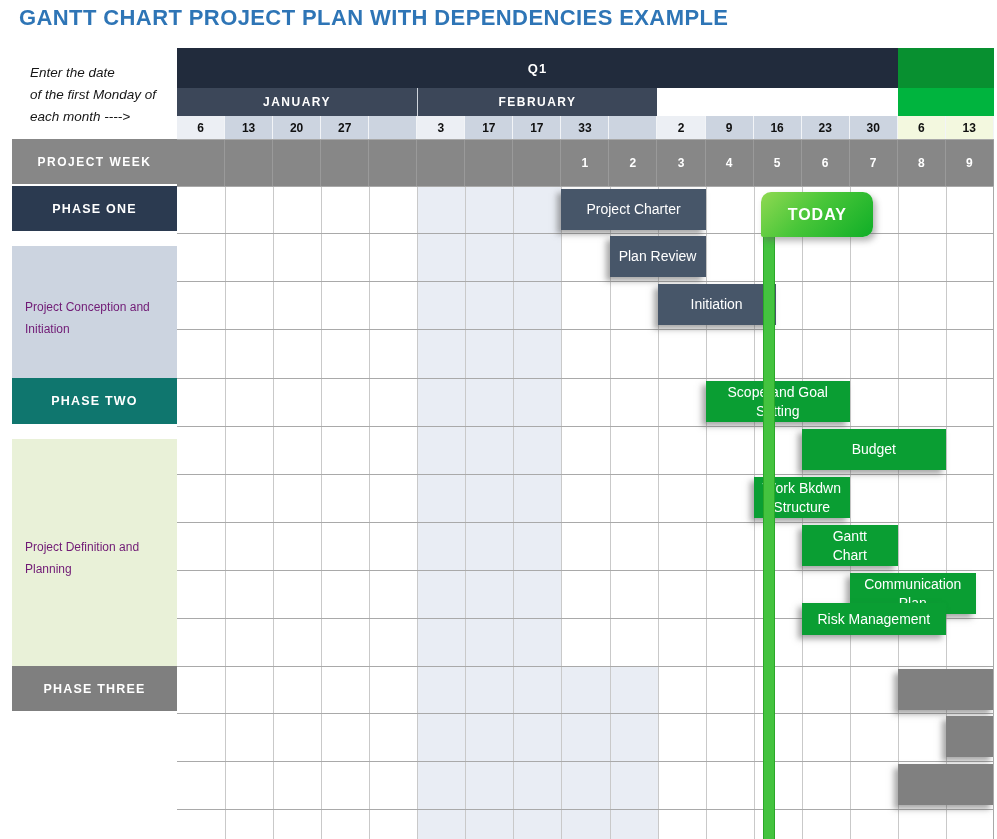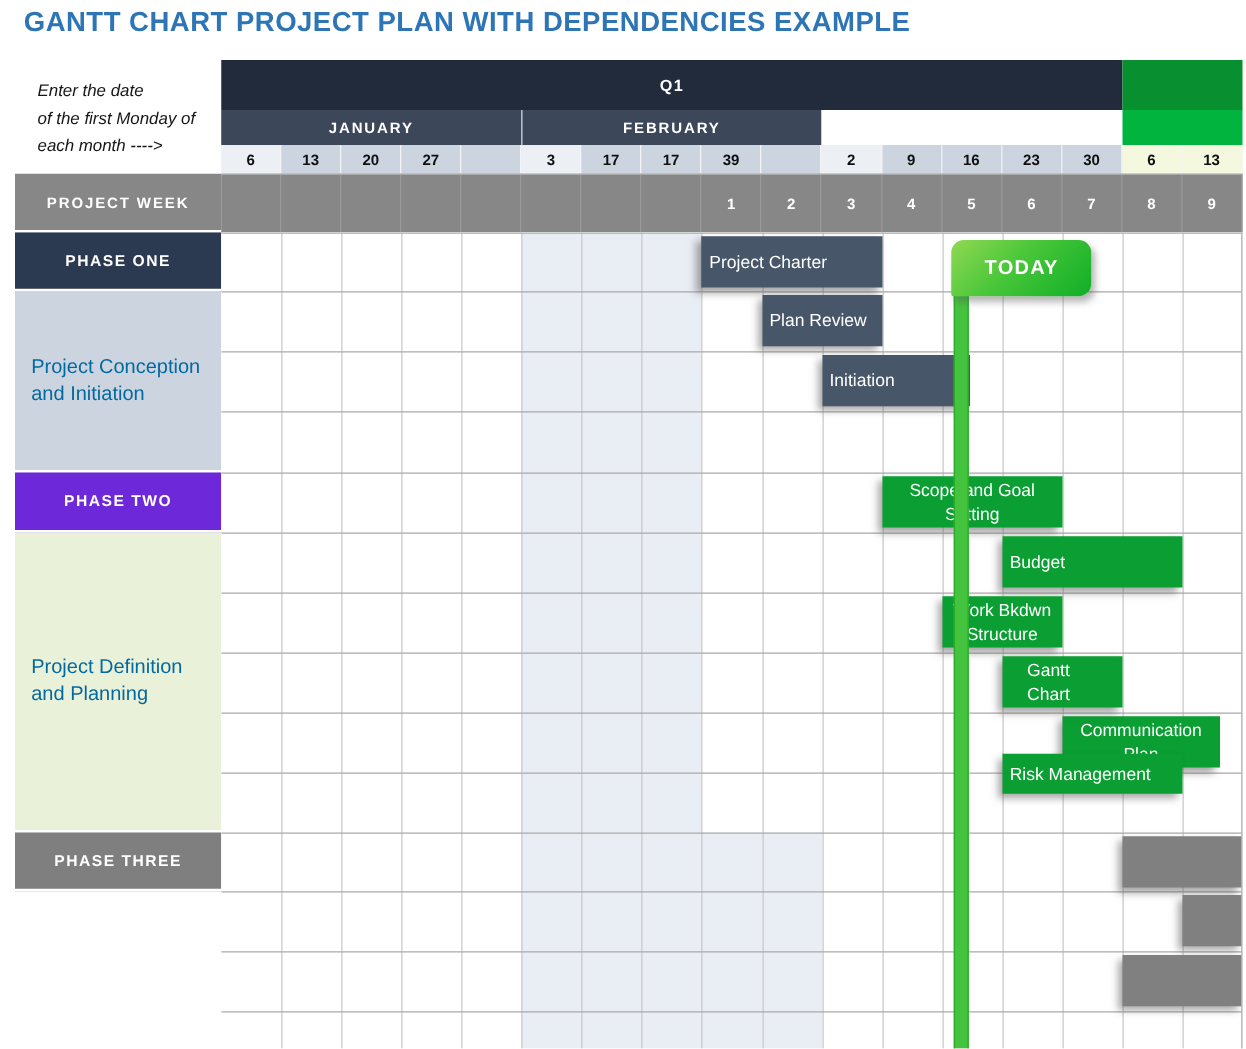--- a/index.html
+++ b/index.html
@@ -30,35 +30,35 @@
               align-items:center;justify-content:center;box-sizing:border-box;border-bottom:2px solid #fff;}
   .week-row{position:absolute;left:177px;top:139px;width:817px;height:47px;display:flex;
             background:#878787;border-top:1px solid #a9a9a9;box-sizing:border-box;}
   .week-cell{box-sizing:border-box;display:flex;align-items:center;justify-content:center;
              color:#fff;font-size:12px;font-weight:bold;border-right:1px solid #9a9a9a;}
   
   .lbl{position:absolute;left:12px;width:165px;box-sizing:border-box;display:flex;
        align-items:center;justify-content:center;color:#fff;font-size:12.5px;font-weight:bold;
        letter-spacing:1.2px;border-bottom:2px solid #fff;}
   .side{position:absolute;left:12px;width:165px;box-sizing:border-box;display:flex;flex-direction:column;
-        justify-content:center;padding:0 8px 0 13px;font-size:16px;color:#0369a1;line-height:22px;
-        border-bottom:2px solid #fff;}
+        justify-content:center;padding:0 8px 0 13px;font-size:12px;color:#701a75;line-height:22px;
+        border-bottom:2px solid #fff;margin-top:13px;}
   .lbl-p1{top:186px;height:47px;background:#2b3a50;}
   .side-p1{top:233px;height:145px;background:#ccd4e0;}
-  .lbl-p2{top:378px;height:48px;background:#6d28d9;}
+  .lbl-p2{top:378px;height:48px;background:#0f766e;}
   .side-p2{top:426px;height:240px;background:#e9f1d8;}
   .lbl-p3{top:666px;height:47px;background:#7f7f7f;}
   .side-p3{top:713px;height:126px;background:#ebebeb;justify-content:flex-end;padding-bottom:8px;border-bottom:none;}
   
   .body{position:absolute;left:177px;top:186px;width:817px;height:653px;background:#fff;
         overflow:hidden;border-right:1px solid #a9a9a9;box-sizing:border-box;}
   .shade{position:absolute;background:#e9edf4;z-index:0;}
   .vline{position:absolute;width:1px;background:#c9c9c9;top:0;height:653px;z-index:1;}
   .hline{position:absolute;left:0;width:817px;height:1px;background:#a9a9a9;z-index:1;}
-  .bar{position:absolute;z-index:2;display:flex;align-items:center;
+  .bar{position:absolute;z-index:2;display:flex;align-items:center;justify-content:center;
        text-align:center;color:#fff;font-size:14px;line-height:19px;padding:16px 6px;box-sizing:border-box;}
   .bar.dark{background:#475669;box-shadow:-4px 4px 6px rgba(80,80,80,.5);}
   .bar.green{background:#0a9e33;box-shadow:-4px 4px 6px rgba(80,80,80,.5);}
   .bar.gray{background:#808080;box-shadow:-4px 4px 6px rgba(80,80,80,.5);}
   .bar .wrap-narrow{display:inline-block;max-width:62px;}
   .today-line{position:absolute;width:10px;background:#44c33f;border-left:1px solid #2aa828;
               border-right:1px solid #2aa828;z-index:3;}
   .today-bubble{position:absolute;z-index:4;display:flex;align-items:center;justify-content:center;
                 color:#fff;font-size:16px;font-weight:bold;letter-spacing:1px;border-radius:10px 10px 10px 2px;
                 background:linear-gradient(135deg,#90d952 0%,#49c639 45%,#0fae27 100%);
@@ -86,21 +86,21 @@
 
   <div class="dates-row" id="dates-row">
       <div class="date-cell first" style="width: 48.0588px;">6</div>
       <div class="date-cell" style="width: 48.0588px;">13</div>
       <div class="date-cell" style="width: 48.0588px;">20</div>
       <div class="date-cell" style="width: 48.0588px;">27</div>
       <div class="date-cell" style="width: 48.0588px;"></div>
       <div class="date-cell first" style="width: 48.0588px;">3</div>
       <div class="date-cell" style="width: 48.0588px;">17</div>
       <div class="date-cell" style="width: 48.0588px;">17</div>
-      <div class="date-cell" style="width: 48.0588px;">39</div>
+      <div class="date-cell" style="width: 48.0588px;">33</div>
       <div class="date-cell" style="width: 48.0588px;"></div>
       <div class="date-cell first" style="width: 48.0588px;">2</div>
       <div class="date-cell" style="width: 48.0588px;">9</div>
       <div class="date-cell" style="width: 48.0588px;">16</div>
       <div class="date-cell" style="width: 48.0588px;">23</div>
       <div class="date-cell" style="width: 48.0588px;">30</div>
       <div class="date-cell april" style="width: 48.0588px;">6</div>
       <div class="date-cell april" style="width: 48.0588px;">13</div>
     </div>
 

